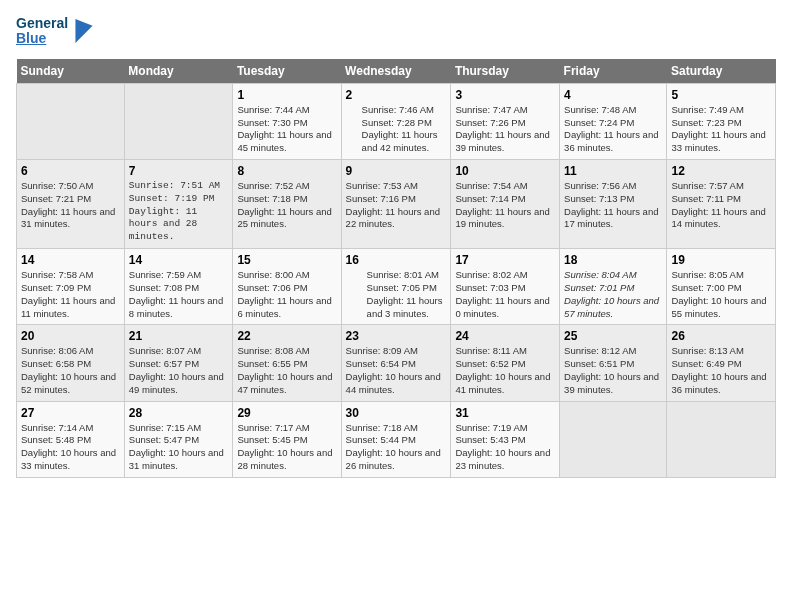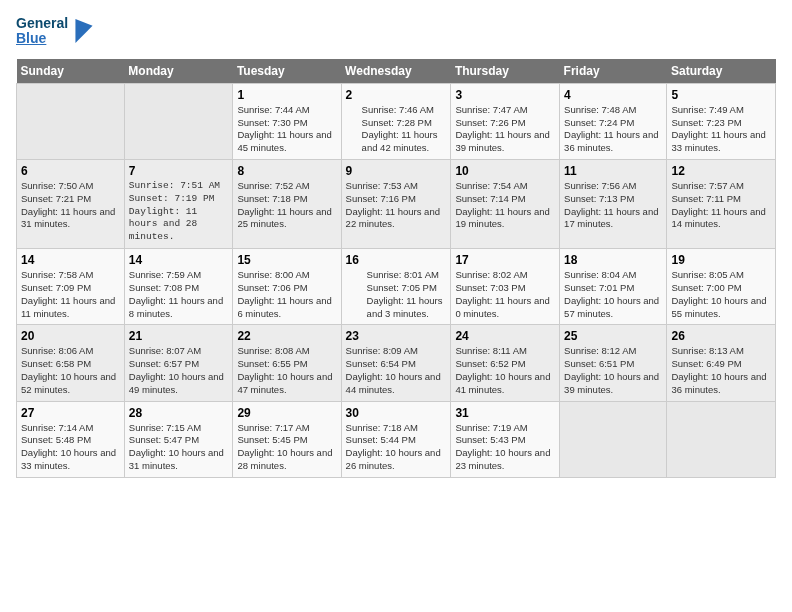--- a/index.html
+++ b/index.html
@@ -225,21 +225,21 @@
 Daylight: 11 hours and 3 minutes.</div>
         </td>
         <td>
           <span class="day-num">17</span>
           <div class="cell-content" style="white-space: pre-line;">Sunrise: 8:02 AM
 Sunset: 7:03 PM
 Daylight: 11 hours and 0 minutes.</div>
         </td>
         <td>
           <span class="day-num">18</span>
-          <div class="cell-content" style="white-space: pre-line;">Sunrise: 8:04 AM
+          <div class="cell-content" style="white-space: pre-line; font-style: italic;">Sunrise: 8:04 AM
 Sunset: 7:01 PM
 Daylight: 10 hours and 57 minutes.</div>
         </td>
         <td>
           <span class="day-num">19</span>
           <div class="cell-content" style="white-space: pre-line;">Sunrise: 8:05 AM
 Sunset: 7:00 PM
 Daylight: 10 hours and 55 minutes.</div>
         </td>
       </tr>

